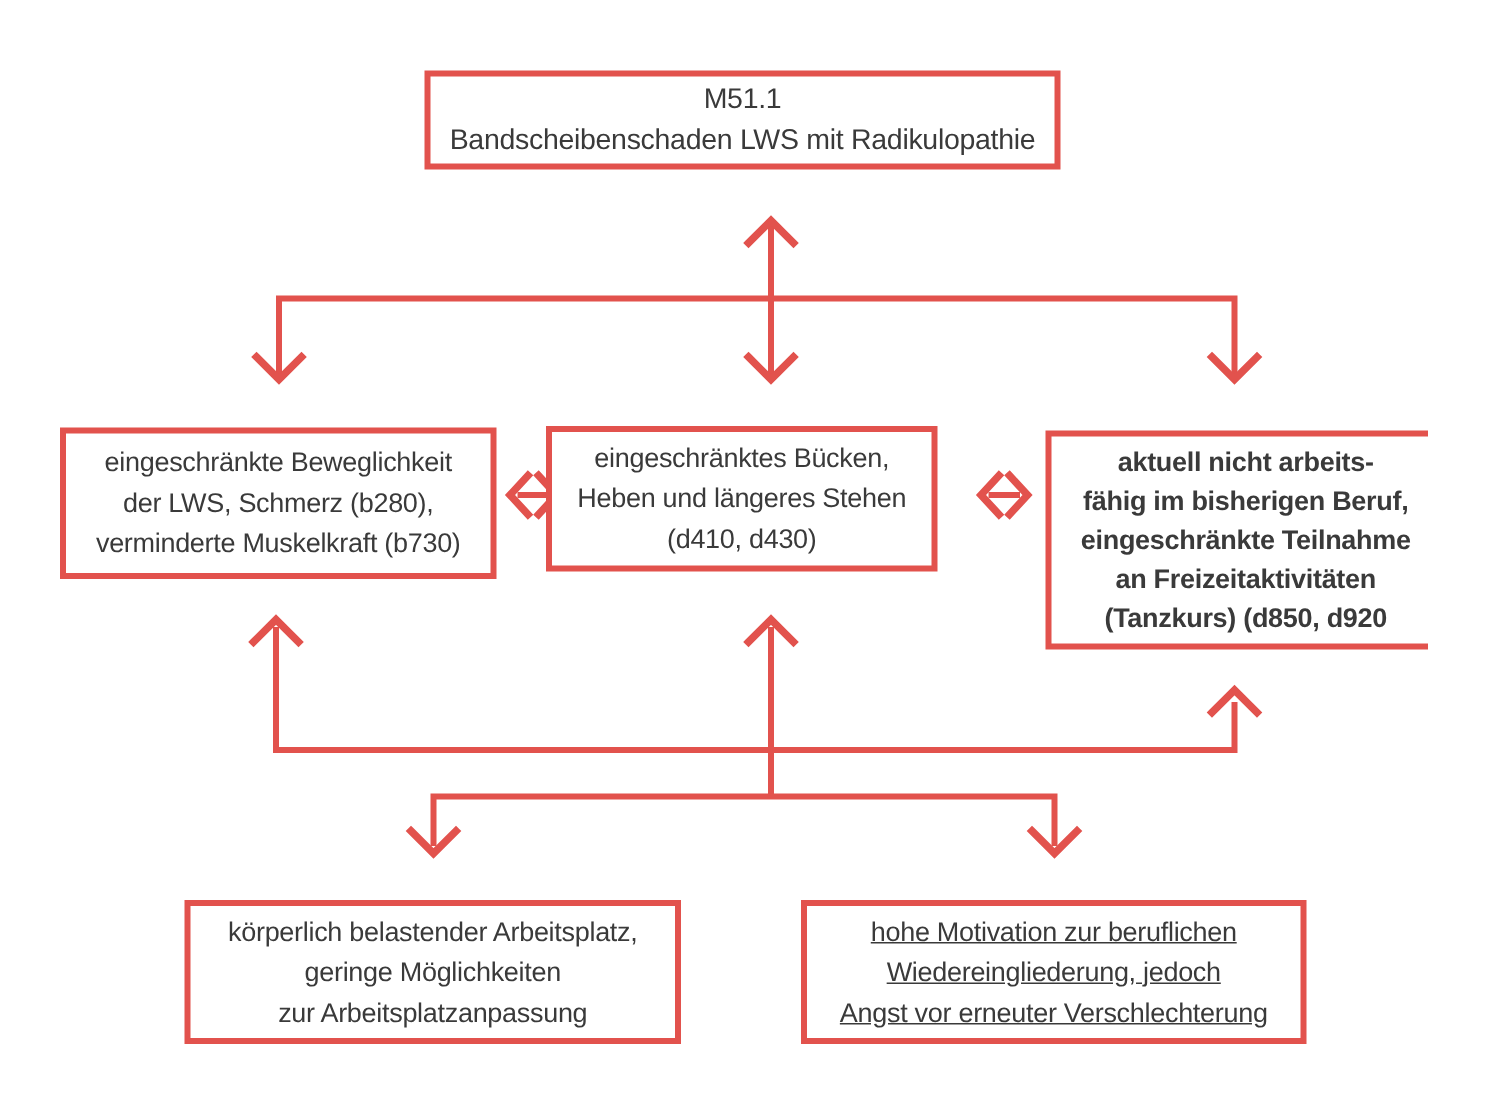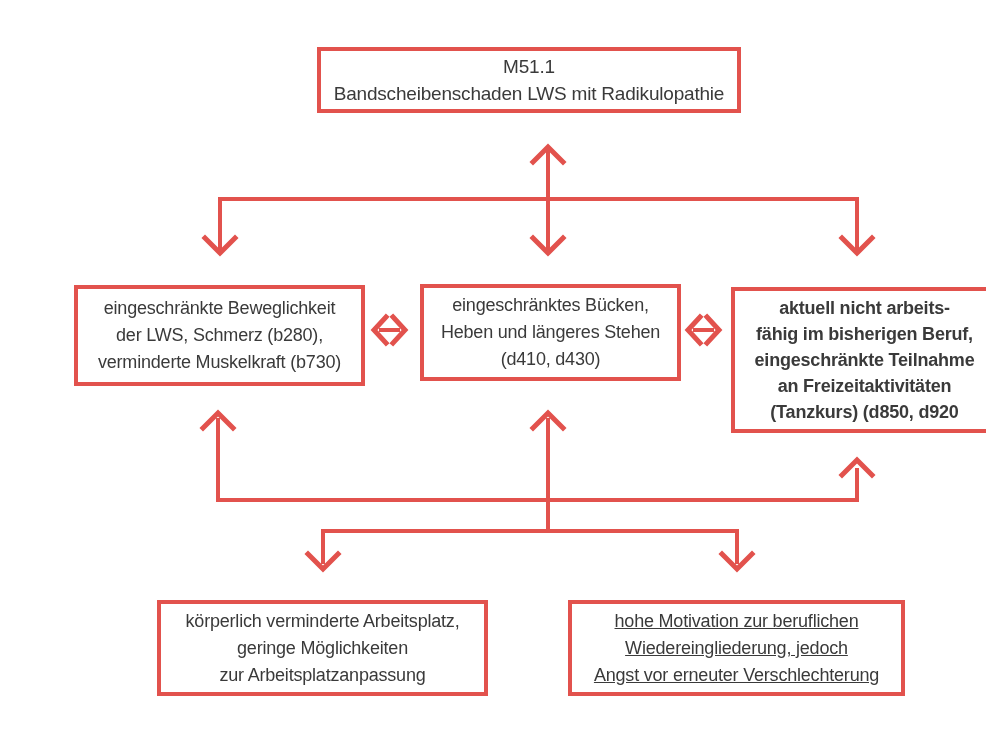--- a/index.html
+++ b/index.html
@@ -8,21 +8,20 @@
     background: #ffffff;
   }
   .canvas {
     position: relative;
     width: 952px;
     height: 743px;
     background: var(--background, #ffffff);
     font-family: "Liberation Sans", "DejaVu Sans", sans-serif;
     color: var(--text, #3a3a3a);
     overflow: hidden;
-    margin-left: 34px;
   }
   .arrow-layer {
     position: absolute;
     inset: 0;
     width: 990px;
     height: 743px;
     color: var(--accent, #e2524d);
     pointer-events: none;
   }
   .arrow-layer path {
@@ -44,21 +43,21 @@
     align-items: center;
     justify-content: center;
     text-align: center;
     font-size: 18px;
     line-height: 27px;
     letter-spacing: -0.2px;
     white-space: pre-line;
   }
   .box-top      { left: 283px; top: 47px;  width: 424px; height: 66px;  font-size: 19px; }
   .box-mid-left { left: 40px;  top: 285px; width: 291px; height: 101px; }
-  .box-mid-center { left: 386px; top: 284px; width: 261px; height: 97px; }
+  .box-mid-center { left: 364px; top: 284px; width: 261px; height: 97px; }
   .box-mid-right { left: 697px; top: 287px; width: 267px; height: 146px; line-height: 26px; font-weight: bold; }
   .box-bottom-left { left: 123px; top: 600px; width: 331px; height: 96px; }
   .box-bottom-right { left: 534px; top: 600px; width: 337px; height: 96px; text-decoration: underline; }
 </style>
 </head>
 <body>
 
 <div class="canvas">
 
   <svg class="arrow-layer" viewBox="0 0 990 743" xmlns="http://www.w3.org/2000/svg">
@@ -120,21 +119,21 @@
 
   <div class="box box-mid-right">
     <span>aktuell nicht arbeits-
 fähig im bisherigen Beruf,
 eingeschränkte Teilnahme
 an Freizeitaktivitäten
 (Tanzkurs) (d850, d920</span>
   </div>
 
   <div class="box box-bottom-left">
-    <span>körperlich verminderte Arbeitsplatz,
+    <span>körperlich belastender Arbeitsplatz,
 geringe Möglichkeiten
 zur Arbeitsplatzanpassung</span>
   </div>
 
   <div class="box box-bottom-right">
     <span>hohe Motivation zur beruflichen
 Wiedereingliederung, jedoch
 Angst vor erneuter Verschlechterung</span>
   </div>
 

